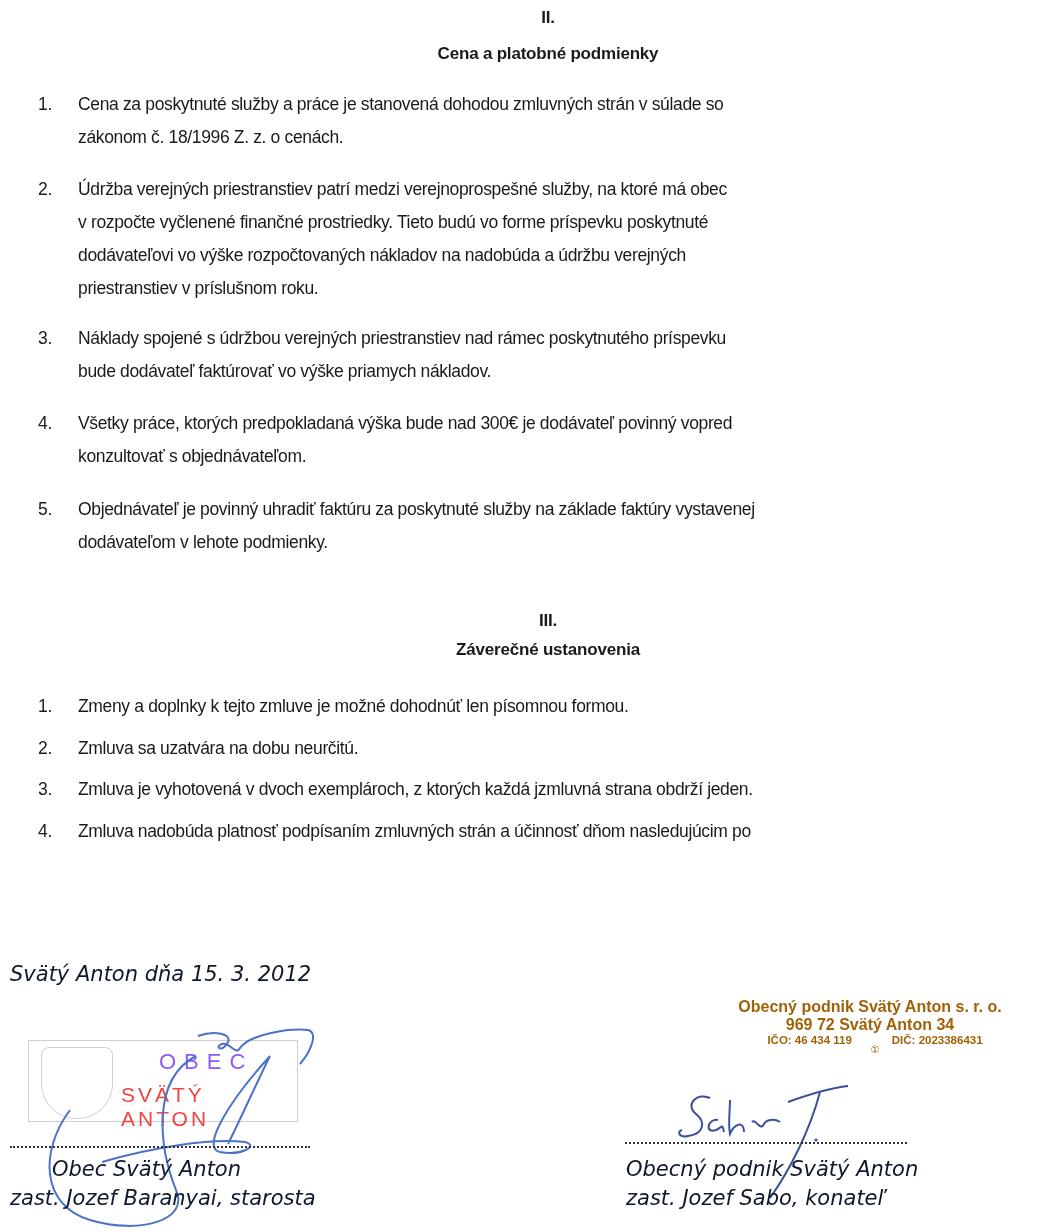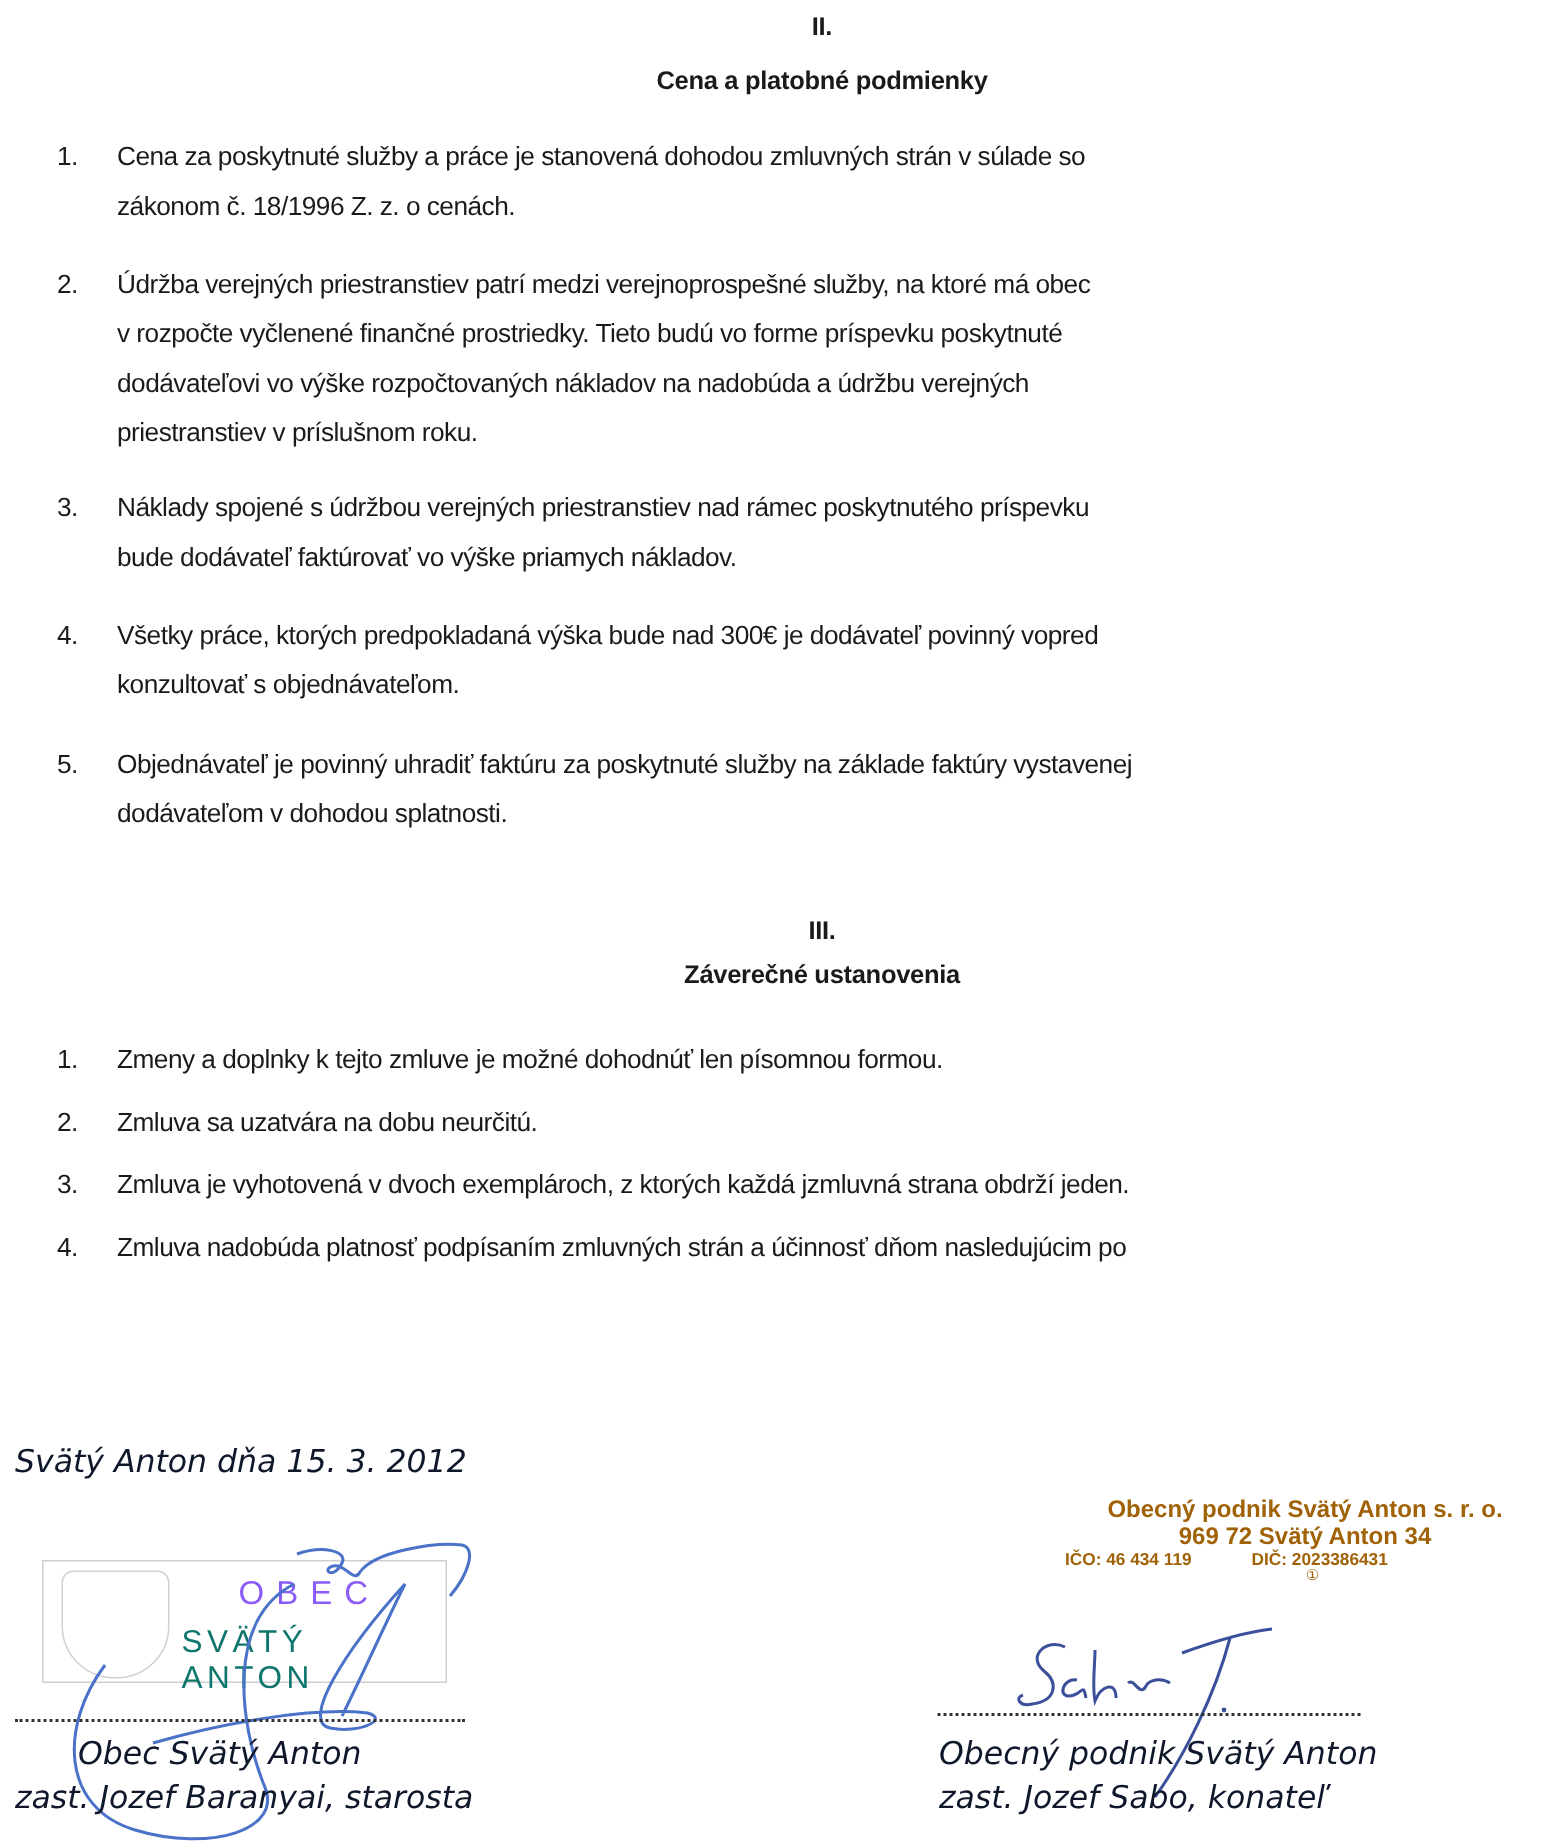--- a/index.html
+++ b/index.html
@@ -31,25 +31,25 @@
   }
   .stamp-left {
     position: absolute; left: 28px; top: 1040px; width: 268px; height: 80px;
     border: 1.5px solid #cfcfcf; color: #c8c8c8;
   }
   .stamp-left .crest {
     position: absolute; left: 12px; top: 6px; width: 70px; height: 70px;
     border: 1.5px solid #d0d0d0; border-radius: 8px 8px 35px 35px;
   }
   .stamp-left .l1 { position: absolute; left: 130px; top: 8px; font-size: 22px; letter-spacing: 8px; color: #8b5cf6; }
-  .stamp-left .l2 { position: absolute; left: 92px; top: 42px; font-size: 21px; letter-spacing: 3px; color: #0f766e; }
+  .stamp-left .l2 { position: absolute; left: 92px; top: 42px; font-size: 21px; letter-spacing: 3px; color: #ef4444; }
   .stamp-right { position: absolute; left: 700px; top: 998px; width: 340px; text-align: center; color: #a16207; font-family: "Liberation Sans", sans-serif; font-weight: bold; }
   .stamp-right .r1 { font-size: 16px; }
   .stamp-right .r2 { font-size: 16px; }
-  .stamp-right .r3 { font-size: 11.5px; display: flex; justify-content: flex-start; gap: 40px; padding-left: 10px; }
+  .stamp-right .r3 { font-size: 11.5px; display: flex; justify-content: center; gap: 40px; padding-left: 10px; }
   .stamp-right .r4 { font-size: 10px; margin-top: -2px; padding-left: 10px; font-weight: normal; }
   svg.sig { position: absolute; overflow: visible; }
 </style>
 </head>
 <body>
 
 <div class="page">
 
   <div class="sec-num" style="top:8px;">II.</div>
   <div class="sec-title" style="top:44px;">Cena  a platobné podmienky</div>
@@ -85,21 +85,21 @@
     <div class="txt">
       <span class="line">Všetky práce, ktorých predpokladaná výška bude  nad 300€ je dodávateľ povinný vopred</span>
       <span class="line">konzultovať s objednávateľom.</span>
     </div>
   </div>
 
   <div class="item" style="top:493px;">
     <span class="num">5.</span>
     <div class="txt">
       <span class="line">Objednávateľ je povinný  uhradiť faktúru za poskytnuté služby na základe faktúry vystavenej</span>
-      <span class="line">dodávateľom v dohodou splatnosti.</span>
+      <span class="line">dodávateľom v lehote podmienky.</span>
     </div>
   </div>
 
   <div class="sec-num" style="top:611px;">III.</div>
   <div class="sec-title" style="top:640px;">Záverečné ustanovenia</div>
 
   <div class="item" style="top:690px;">
     <span class="num">1.</span>
     <div class="txt">
       <span class="line">Zmeny a doplnky k tejto zmluve je možné dohodnúť len písomnou formou.</span>

